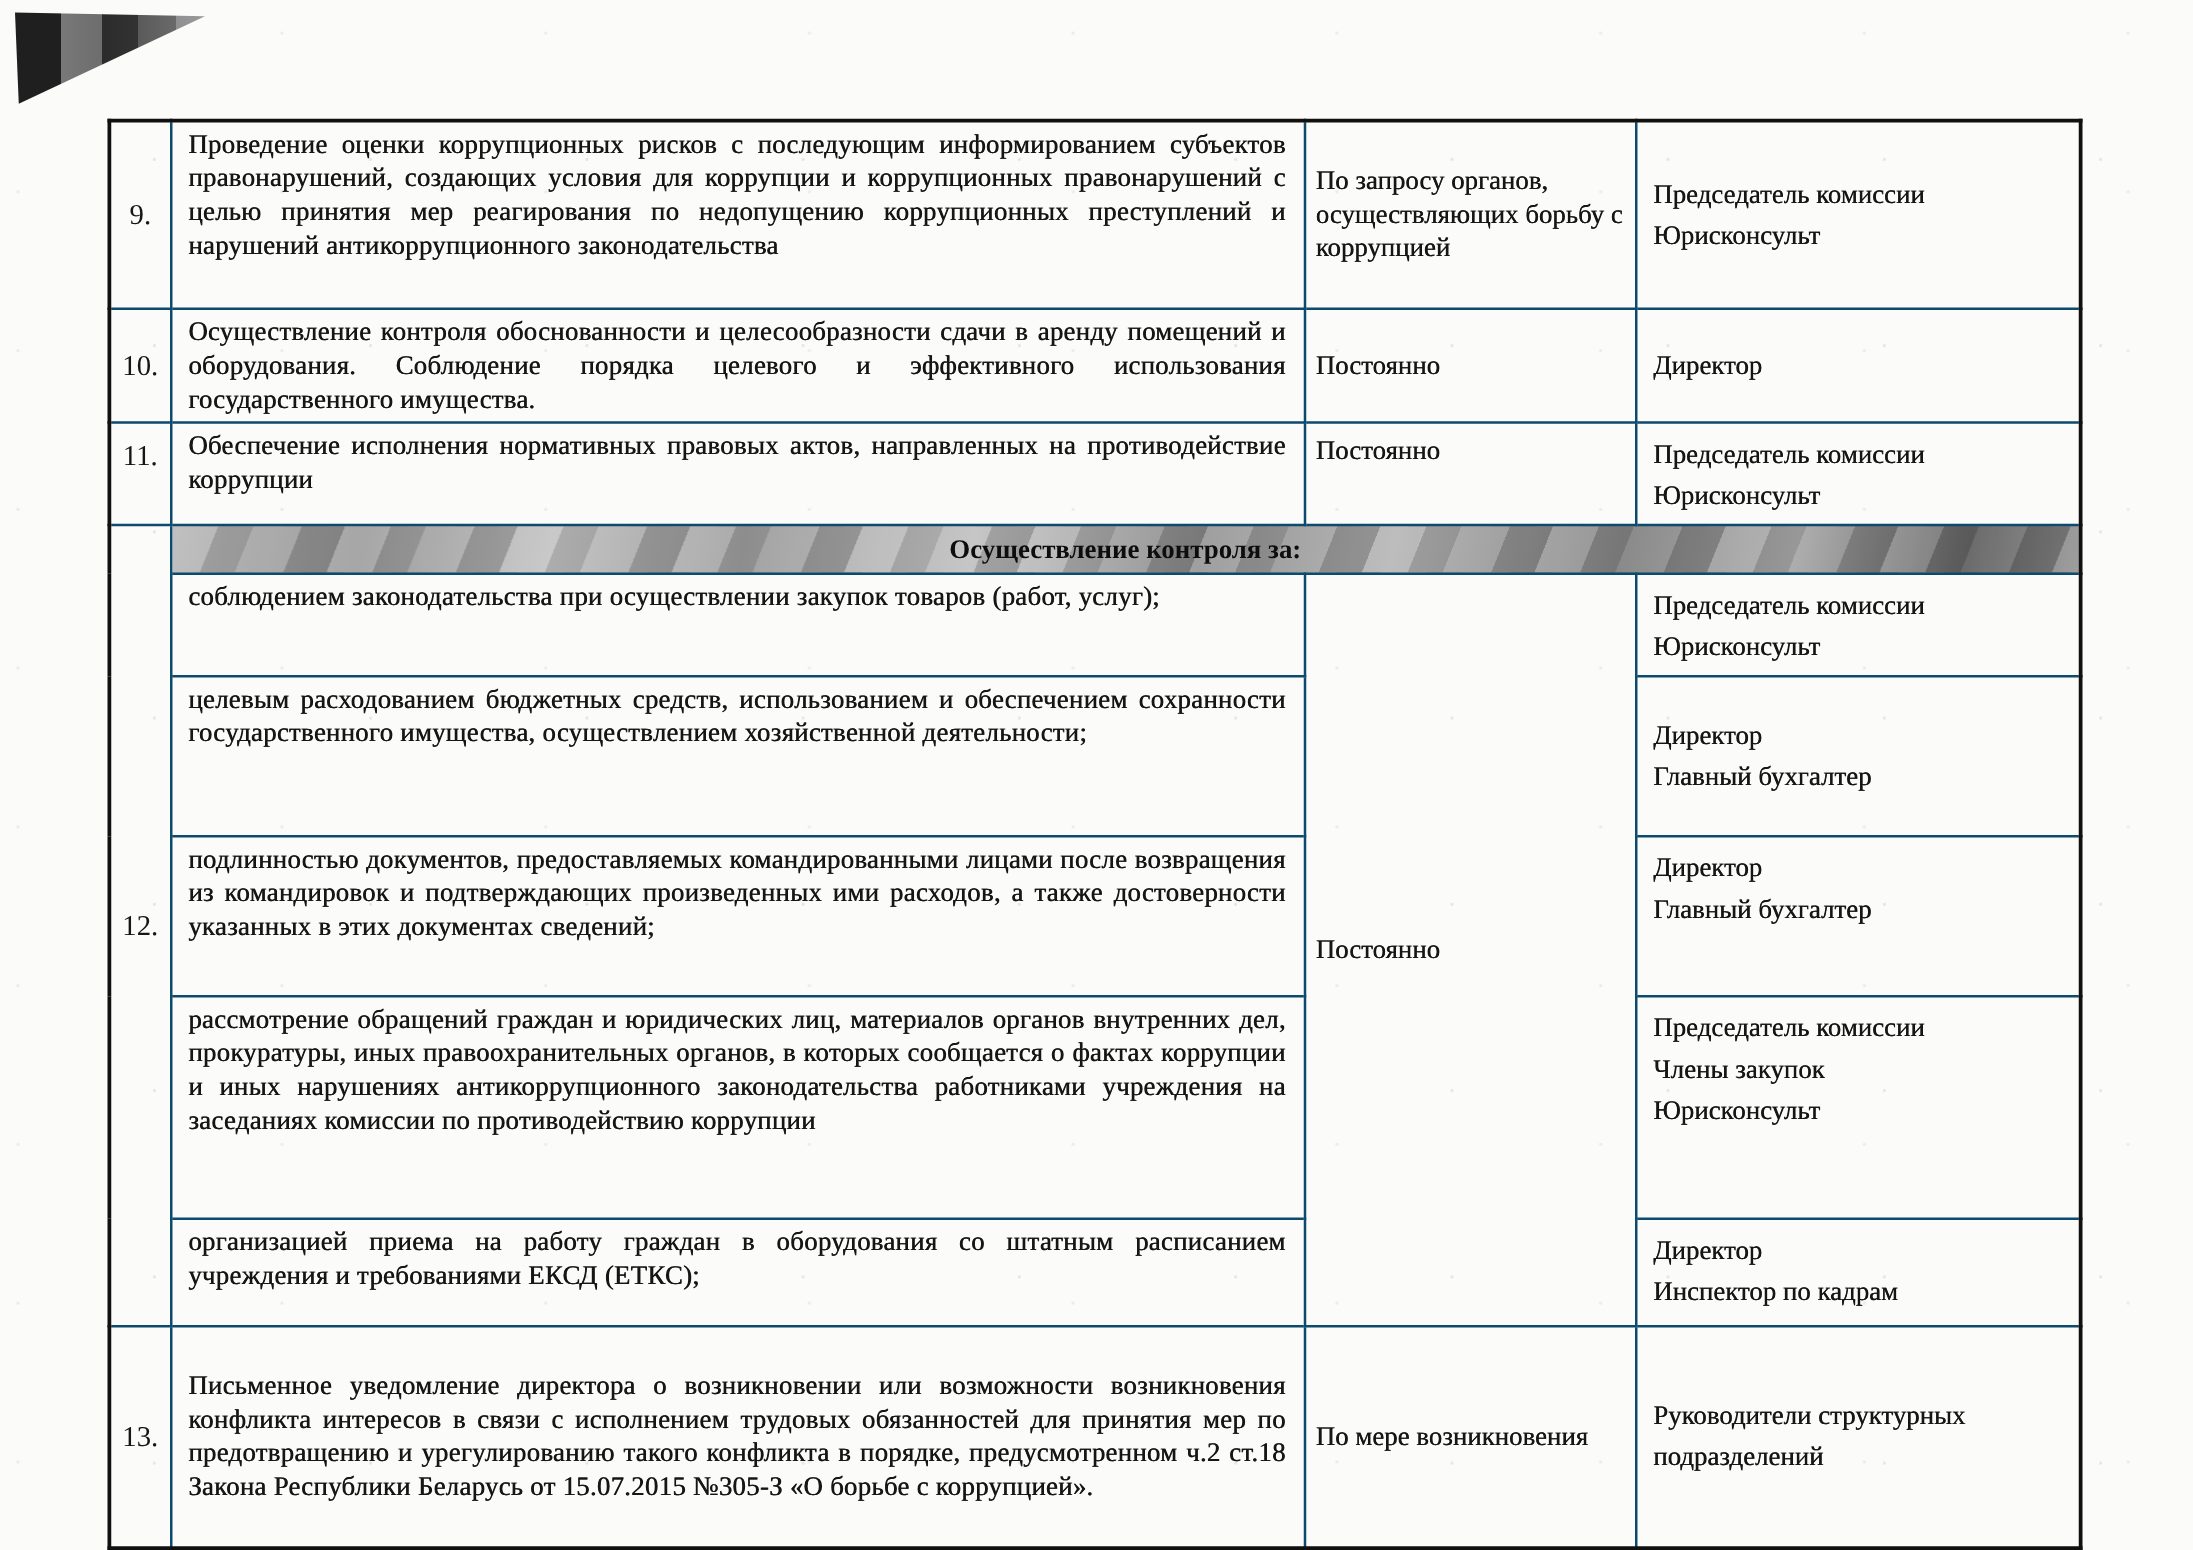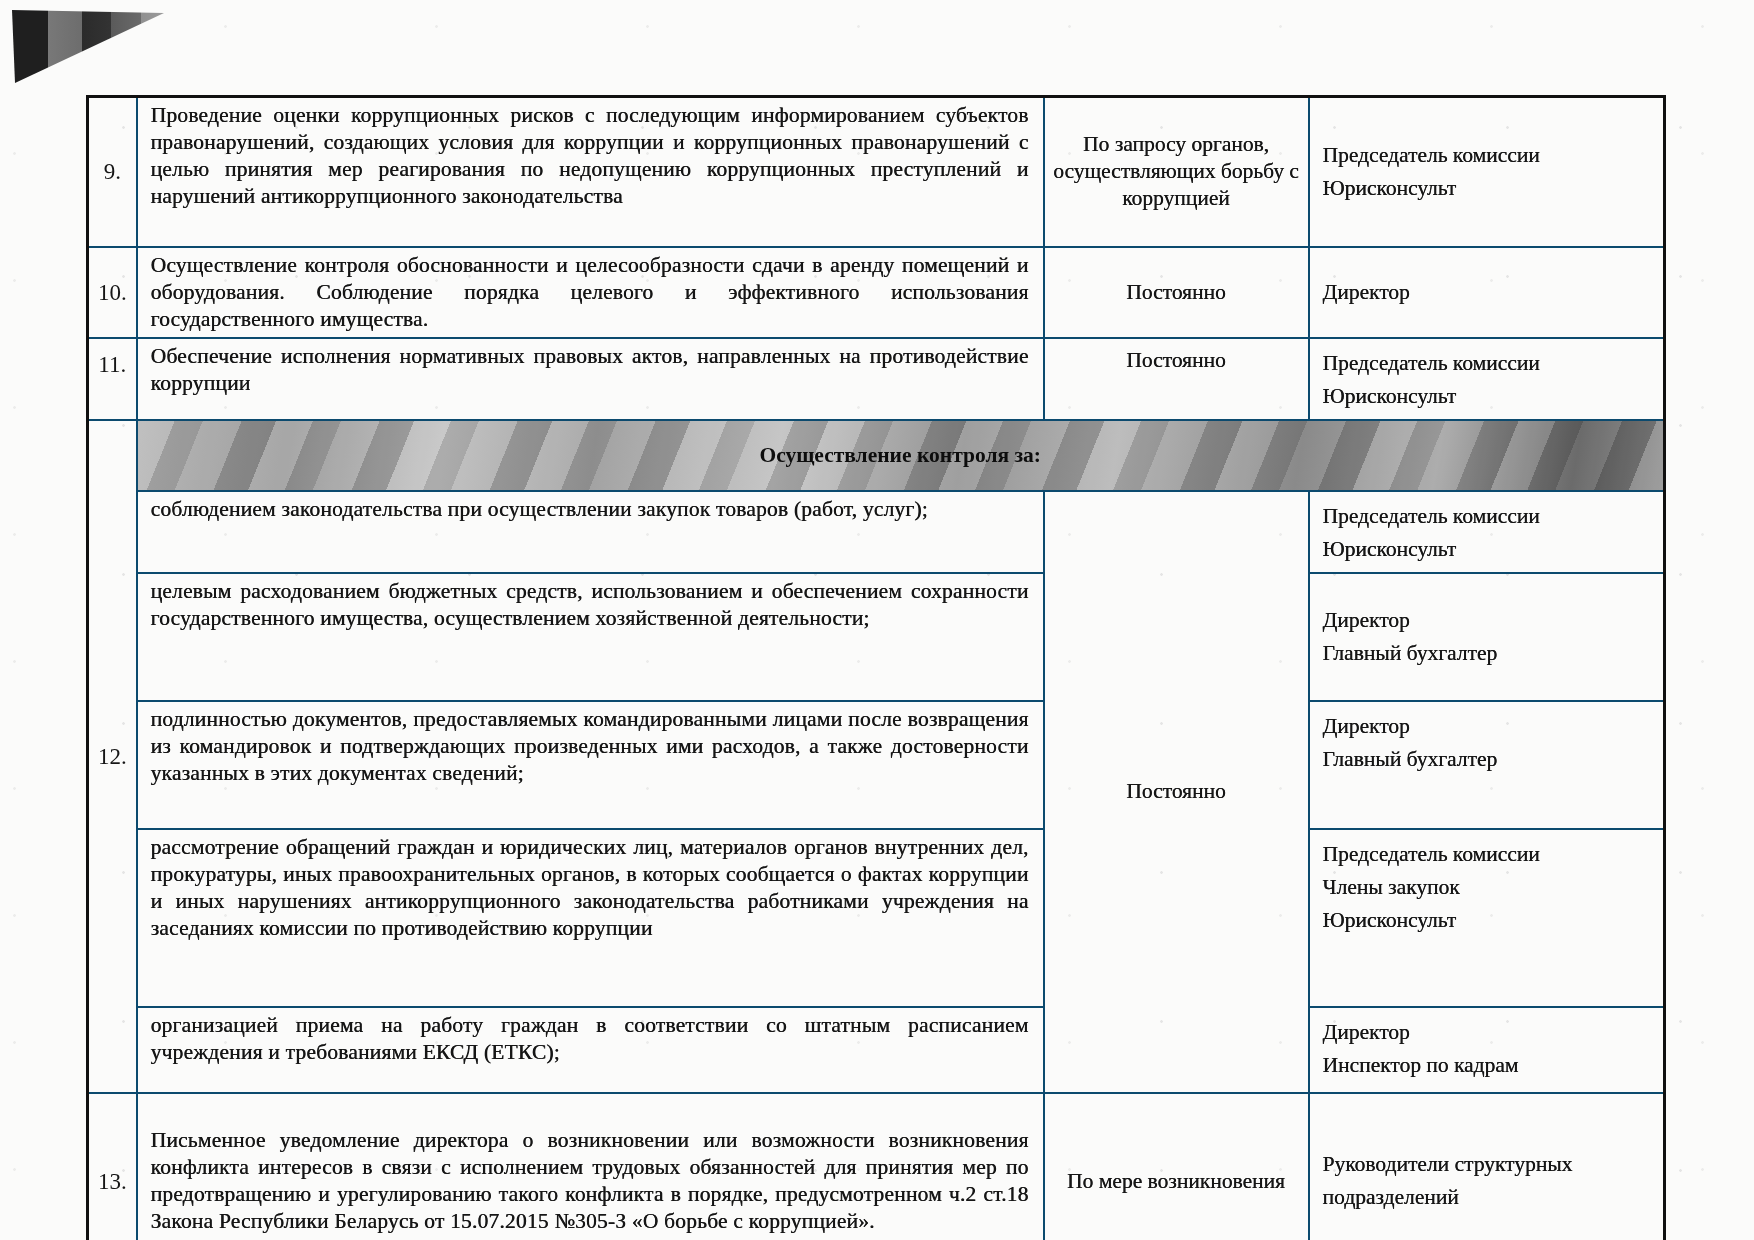--- a/index.html
+++ b/index.html
@@ -35,31 +35,31 @@
     text-align:center;vertical-align:middle;font-size:23px;padding:0 2px;
   }
   .num.top{vertical-align:top;padding-top:12px;}
   .desc{
     vertical-align:top;text-align:justify;
     padding:4px 14px 4px 13px;letter-spacing:.2px;
     text-shadow:.4px 0 0 currentColor;
   }
   .desc.mid{vertical-align:middle;}
   .timing{
-    text-align:center;vertical-align:middle;padding:2px 8px;
+    text-align:left;vertical-align:middle;padding:2px 8px;
     text-shadow:.3px 0 0 currentColor;
   }
   .timing.top{vertical-align:top;padding-top:8px;}
   .resp{
     vertical-align:top;padding:8px 10px 6px 13px;
     text-shadow:.3px 0 0 currentColor;line-height:33px;
   }
   .resp.mid{vertical-align:middle;padding-top:2px;padding-bottom:2px;}
   .band{
-    height:37px;padding:16px;text-align:center;vertical-align:middle;
+    height:37px;padding:0;text-align:center;vertical-align:middle;
     font-weight:bold;font-size:21.5px;
     background:
       repeating-linear-gradient(112deg,
         rgba(255,255,255,.14) 0 34px, rgba(0,0,0,.10) 34px 60px,
         rgba(255,255,255,.05) 60px 96px, rgba(0,0,0,.16) 96px 128px),
       linear-gradient(100deg,
         #b5b5b5 0%, #989898 10%, #c0c0c0 20%, #9d9d9d 30%,
         #c3c3c3 42%, #8f8f8f 54%, #b2b2b2 64%, #848484 76%,
         #a9a9a9 85%, #636363 94%, #8e8e8e 100%);
     color:#0d0d0d;
@@ -157,21 +157,21 @@
   <tr style="height:178px">
     <td class="desc">рассмотрение обращений граждан и юридических лиц, материалов органов внутренних дел, прокуратуры, иных правоохранительных органов, в которых сообщается о фактах коррупции и иных нарушениях антикоррупционного законодательства  работниками учреждения на заседаниях комиссии по противодействию коррупции</td>
     <td class="resp">
       <span class="ln">Председатель комиссии</span>
       <span class="ln">Члены закупок</span>
       <span class="ln">Юрисконсульт</span>
     </td>
   </tr>
 
   <tr style="height:86px">
-    <td class="desc">организацией приема на работу граждан в соответствии со штатным расписанием учреждения и требованиями ЕКСД (ЕТКС);</td>
+    <td class="desc">организацией приема на работу граждан в оборудования со штатным расписанием учреждения и требованиями ЕКСД (ЕТКС);</td>
     <td class="resp">
       <span class="ln">Директор</span>
       <span class="ln">Инспектор по кадрам</span>
     </td>
   </tr>
 
   <tr style="height:178px">
     <td class="num">13.</td>
     <td class="desc mid">Письменное уведомление директора о возникновении или возможности возникновения конфликта интересов в связи с исполнением трудовых обязанностей для принятия мер по предотвращению и урегулированию такого конфликта в порядке, предусмотренном ч.2 ст.18 Закона Республики Беларусь от 15.07.2015 №305-З «О борьбе с коррупцией».</td>
     <td class="timing">По мере возникновения</td>

